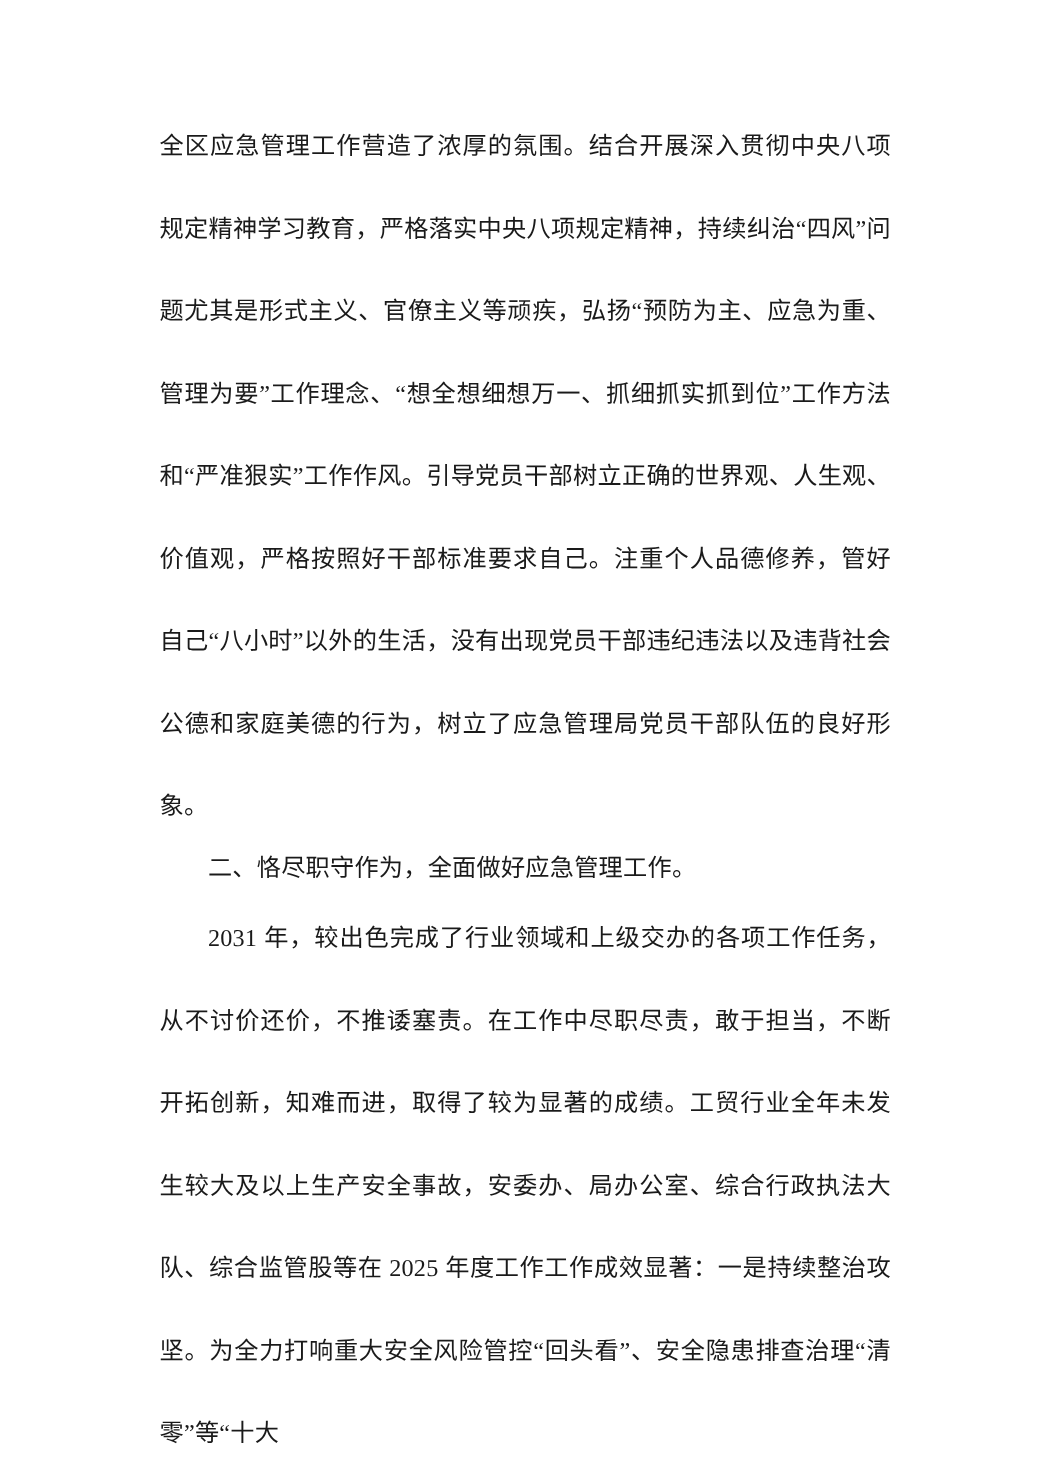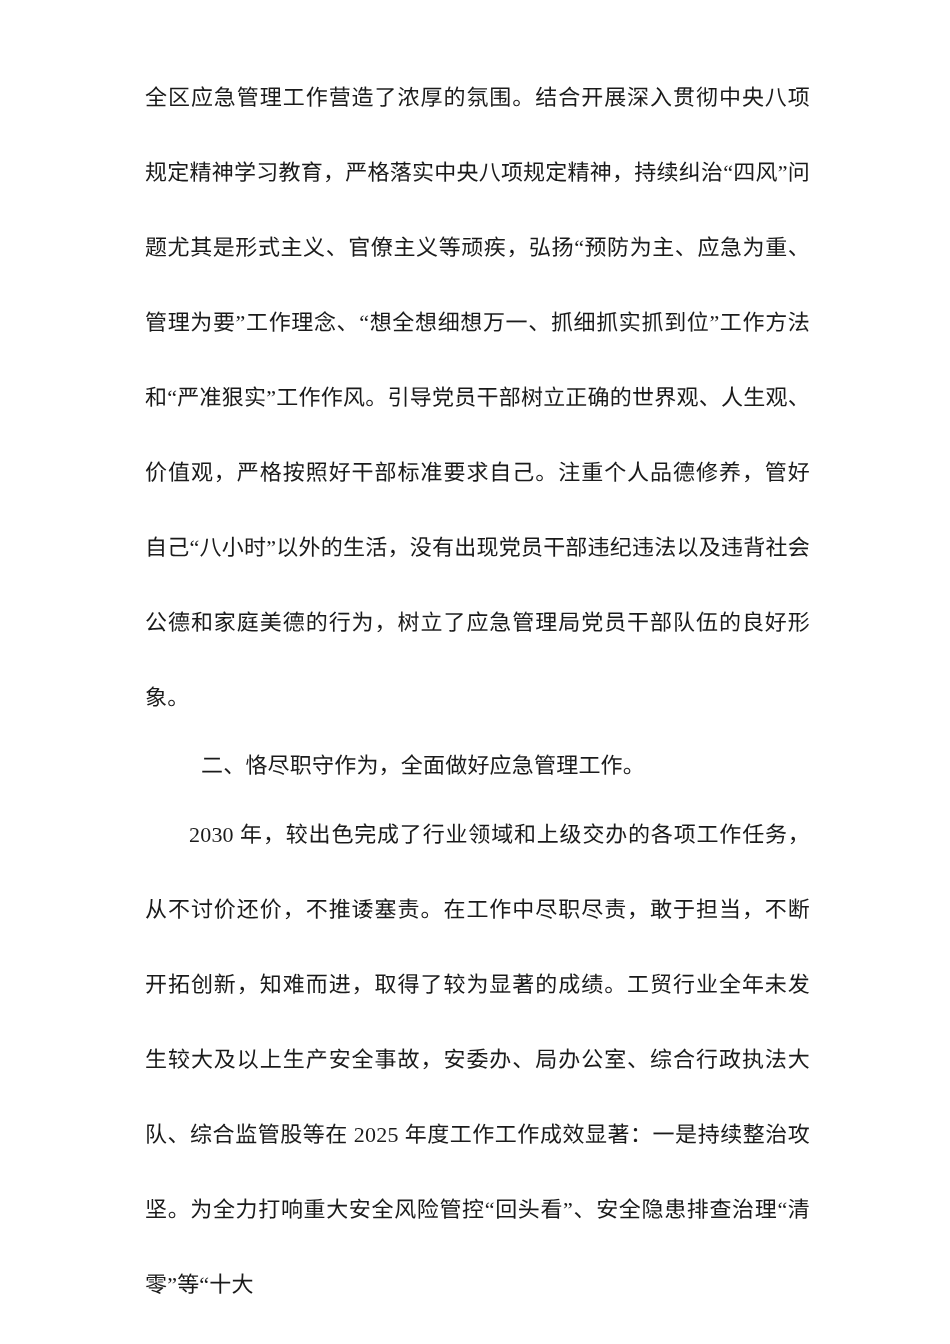--- a/index.html
+++ b/index.html
@@ -9,36 +9,36 @@
   body {
     width: 950px;
     height: 1344px;
     background: #ffffff;
     overflow: hidden;
   }
   .doc {
     box-sizing: border-box;
     width: 950px;
     height: 1344px;
-    padding: 60px 140px 0 145px;
+    padding: 95px 140px 0 145px;
     font-family: "Liberation Serif", "DejaVu Serif", serif;
     color: #1a1a1a;
   }
   .body-para {
     margin: 0;
     font-size: 22px;
     line-height: 75px;
     text-align: justify;
     letter-spacing: 0.2px;
   }
   .indent {
     text-indent: 44px;
   }
   .heading-para {
-    margin: 12px;
+    margin: 0;
     font-size: 22px;
     line-height: 38px;
     text-indent: 44px;
     text-align: justify;
     letter-spacing: 0.2px;
   }
   .para-continued {
     margin-top: 7px;
   }
   .bold-run {
@@ -46,14 +46,14 @@
   }
 </style>
 </head>
 <body>
 
 <div class="doc">
   <p class="body-para">全区应急管理工作营造了浓厚的氛围。结合开展深入贯彻中央八项规定精神学习教育，严格落实中央八项规定精神，持续纠治“四风”问题尤其是形式主义、官僚主义等顽疾，弘扬“预防为主、应急为重、管理为要”工作理念、“想全想细想万一、抓细抓实抓到位”工作方法和“严准狠实”工作作风。引导党员干部树立正确的世界观、人生观、价值观，严格按照好干部标准要求自己。注重个人品德修养，管好自己“八小时”以外的生活，没有出现党员干部违纪违法以及违背社会公德和家庭美德的行为，树立了应急管理局党员干部队伍的良好形象。</p>
 
   <p class="heading-para">二、恪尽职守作为，全面做好应急管理工作。</p>
 
-  <p class="body-para indent para-continued"><span>2030 年，较出色完成了行业领域和上级交办的各项工作任务，从不讨价还价，不推诿塞责。在工作中尽职尽责，敢于担当，不断开拓创新，知难而进，取得了较为显著的成绩。工贸行业全年未发生较大及以上生产安全事故，安委办、局办公室、综合行政执法大队、综合监管股等在 2025 年度工作工作成效显著：</span><span class="bold-run">一是</span><span>持续整治攻坚。为全力打响重大安全风险管控“回头看”、安全隐患排查治理“清零”等“十大</span></p>
+  <p class="body-para indent para-continued"><span>2031 年，较出色完成了行业领域和上级交办的各项工作任务，从不讨价还价，不推诿塞责。在工作中尽职尽责，敢于担当，不断开拓创新，知难而进，取得了较为显著的成绩。工贸行业全年未发生较大及以上生产安全事故，安委办、局办公室、综合行政执法大队、综合监管股等在 2025 年度工作工作成效显著：</span><span class="bold-run">一是</span><span>持续整治攻坚。为全力打响重大安全风险管控“回头看”、安全隐患排查治理“清零”等“十大</span></p>
 </div>
 
 </body></html>

